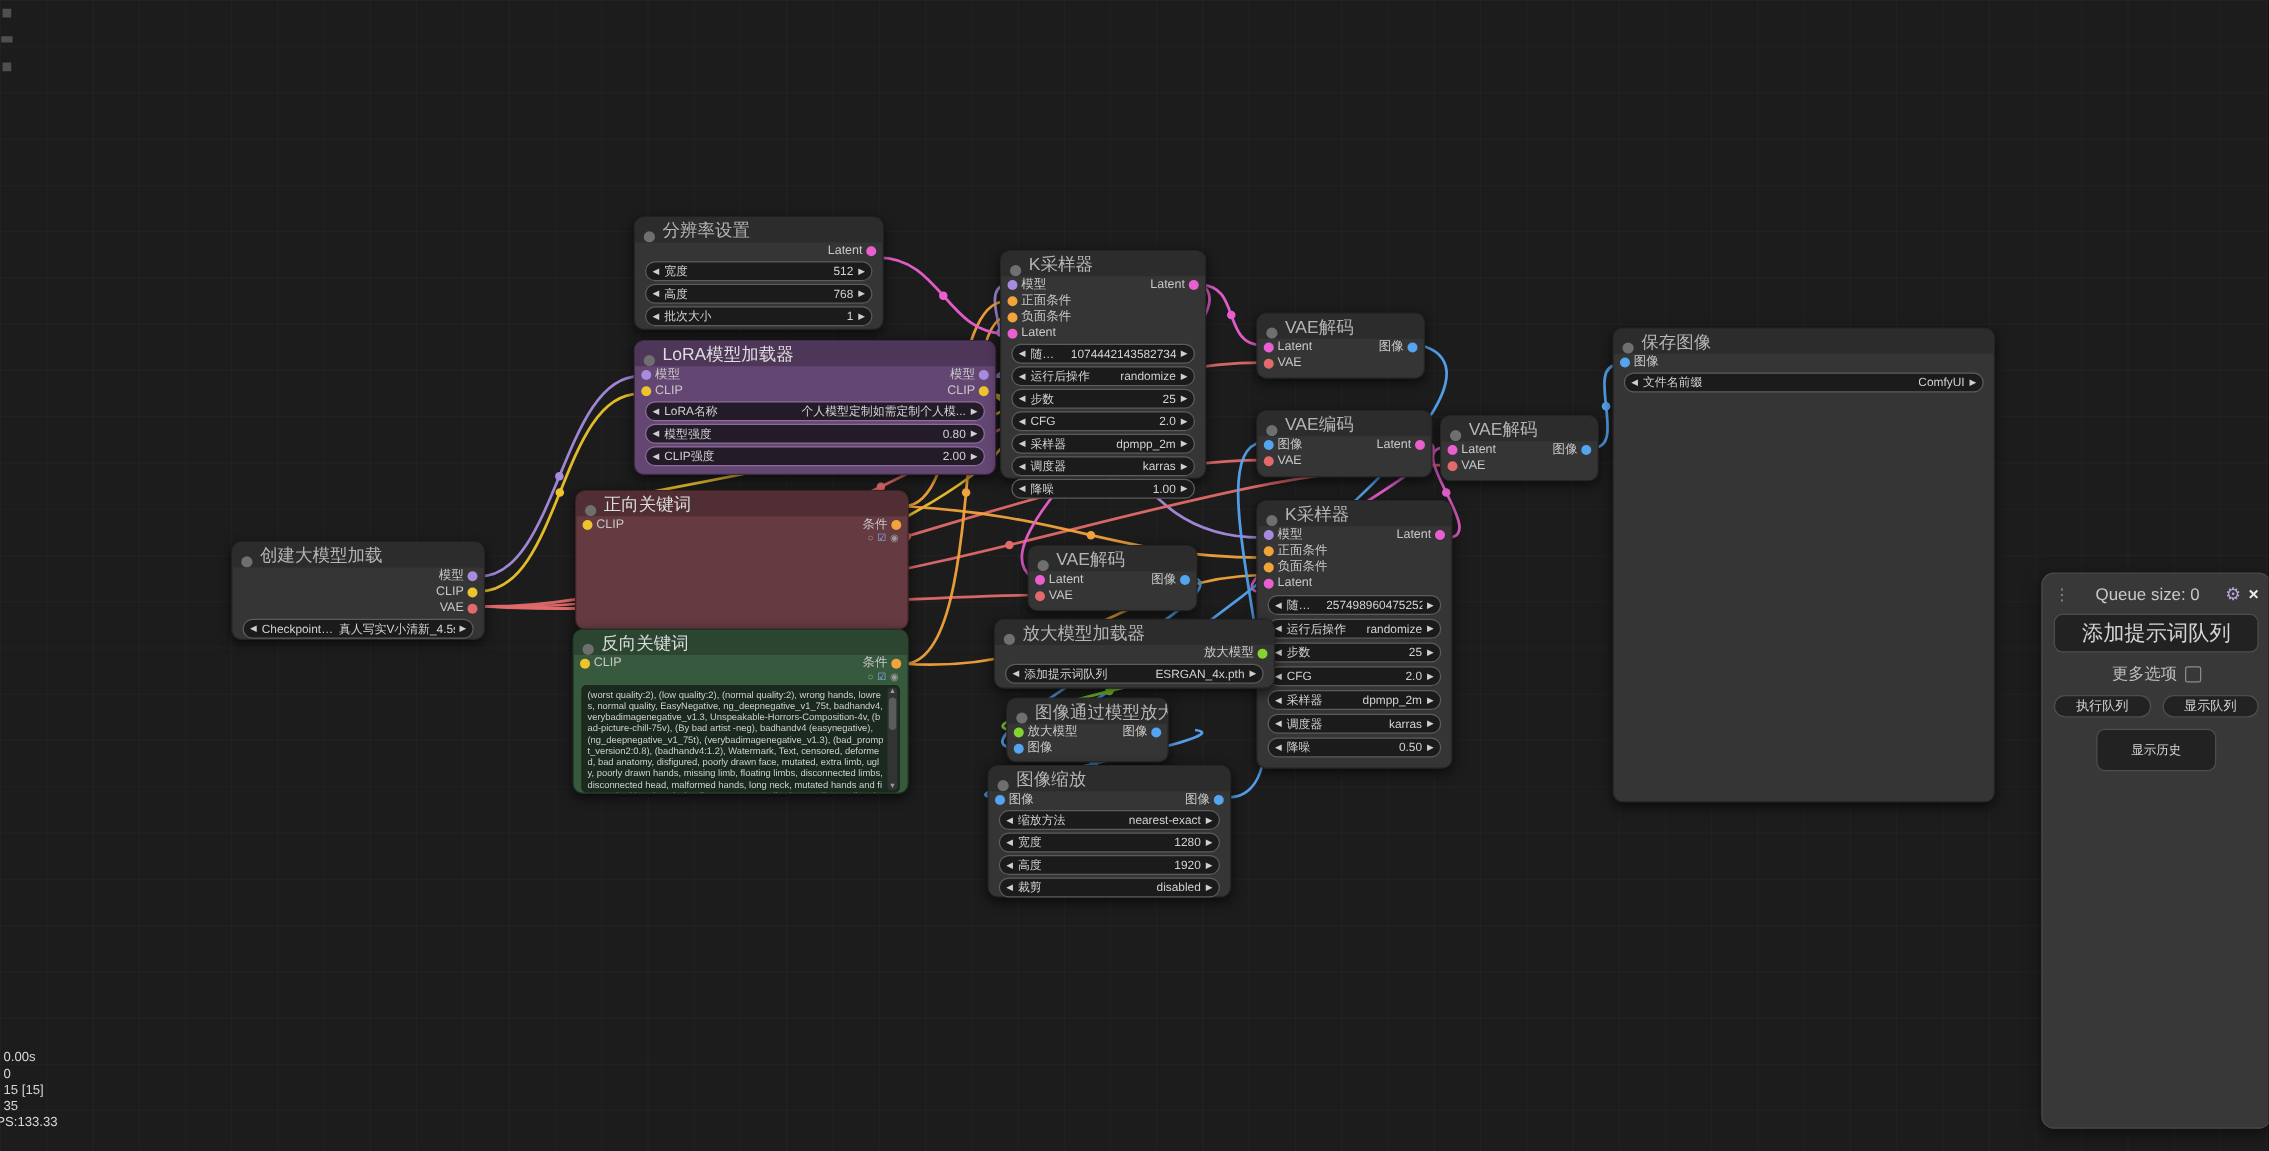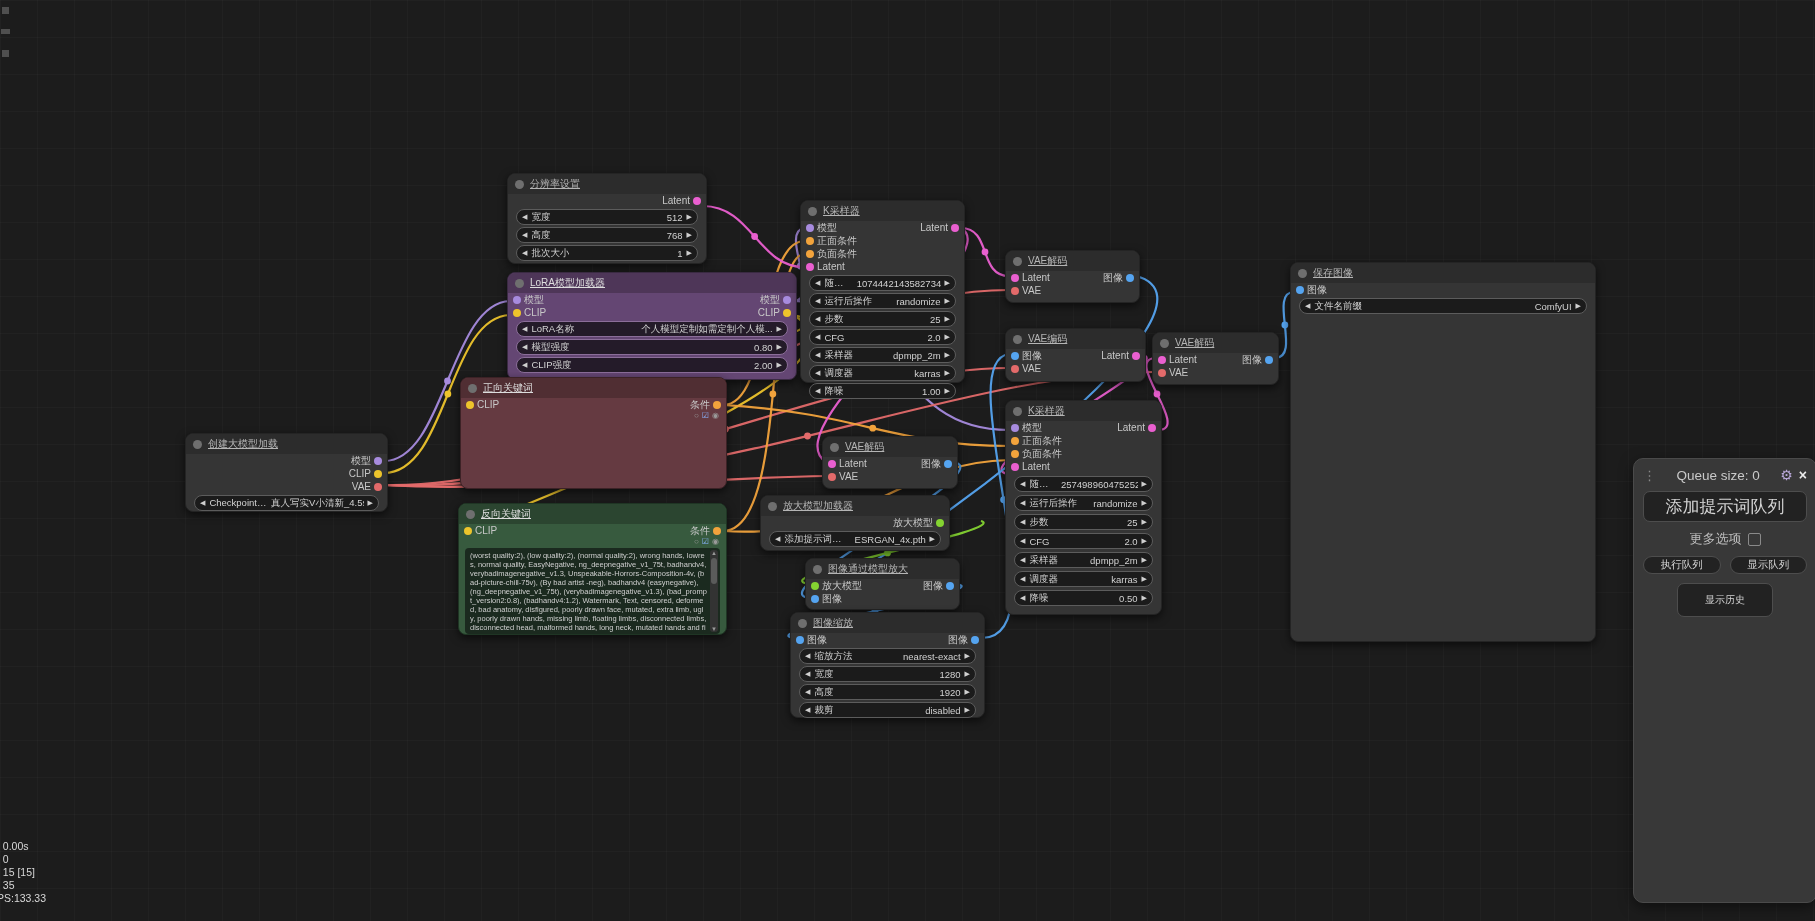--- a/index.html
+++ b/index.html
@@ -7,27 +7,27 @@
     background-color:#1c1c1c;
     background-image:linear-gradient(rgba(255,255,255,0.022) 1px,transparent 1px),
                      linear-gradient(90deg,rgba(255,255,255,0.022) 1px,transparent 1px);
     background-size:37px 37px;
     font-family:"Liberation Sans",sans-serif;}
   #links{position:absolute;left:0;top:0;z-index:1;}
   #links path{fill:none;stroke-width:2.2px;opacity:.95;}
 
   .node{position:absolute;z-index:2;background:#353535;border:1px solid #242424;border-radius:8px;
     box-shadow:0 3px 9px rgba(0,0,0,.6);color:#ccc;box-sizing:border-box;}
-  .ntitle{height:20px;display:flex;align-items:center;gap:6px;padding:0 7px;background:#2c2c2c;
-    border-radius:7px 7px 0 0;font-size:10px;color:#b5b5b5;white-space:nowrap;overflow:hidden;text-decoration:underline;}
+  .ntitle{height:20px;display:flex;align-items:flex-end;gap:6px;padding:0 7px;background:#2c2c2c;
+    border-radius:7px 7px 0 0;font-size:14px;color:#b5b5b5;white-space:nowrap;overflow:hidden;}
   .ndot{width:9px;height:9px;border-radius:50%;background:#6f6f6f;flex:none;}
   .purple{background:#644673;border-color:#3a2a42;}
   .purple .ntitle{background:#4e3658;color:#ddd;}
   .purple .widget{background:#241b29;border-color:#8b6e99;}
-  .maroon{background:#653a41;border-color:#3c2226;}
+  .maroon{background:#653a41;border-color:#3c2226;margin-top:15px;}
   .maroon .ntitle{background:#502e33;color:#ddd;}
   .greennode{background:#375a3e;border-color:#1f3524;}
   .greennode .ntitle{background:#2b4530;color:#ddd;}
   .srow{display:flex;justify-content:space-between;height:13px;line-height:13px;font-size:10px;padding:0 5px;}
   .slot{display:flex;align-items:center;gap:3px;color:#c8c8c8;white-space:nowrap;}
   .sout{margin-left:auto;}
   .dot{width:8px;height:8px;border-radius:50%;display:inline-block;flex:none;}
   .widget{height:14px;display:flex;align-items:center;gap:4px;margin:2px 8px 0;padding:0 5px;
     background:#1b1b1b;border:1px solid #5c5c5c;border-radius:8px;font-size:9.5px;color:#d2d2d2;
     white-space:nowrap;overflow:hidden;}
@@ -546,40 +546,40 @@
         <span class="wvalue">karras</span>
         <span class="warr">▶</span>
       </div>
       <div class="widget" style="margin-top: 3px;">
         <span class="warr">◀</span>
         <span class="wlabel">降噪</span>
         <span class="wvalue">0.50</span>
         <span class="warr">▶</span>
       </div>
     </div>
-    <div class="node" style="left: 760px; top: 495px; width: 190px; height: 56px;">
+    <div class="node" style="left: 795px; top: 495px; width: 225px; height: 56px;">
       <div class="ntitle">
         <span class="ndot"></span>
         <span class="ttext">放大模型加载器</span>
       </div>
       <div class="srow">
         <span class="slot"></span>
         <span class="slot sout">
           <span>放大模型</span>
           <i class="dot" style="background: rgb(132, 211, 49);"></i>
         </span>
       </div>
       <div class="widget">
         <span class="warr">◀</span>
         <span class="wlabel">添加提示词队列</span>
         <span class="wvalue">ESRGAN_4x.pth</span>
         <span class="warr">▶</span>
       </div>
     </div>
-    <div class="node" style="left: 805px; top: 558px; width: 155px; height: 52px;">
+    <div class="node" style="left: 805px; top: 558px; width: 130px; height: 52px;">
       <div class="ntitle">
         <span class="ndot"></span>
         <span class="ttext">图像通过模型放大</span>
       </div>
       <div class="srow">
         <span class="slot sin">
           <i class="dot" style="background: rgb(132, 211, 49);"></i>
           <span>放大模型</span>
         </span>
         <span class="slot sout">

